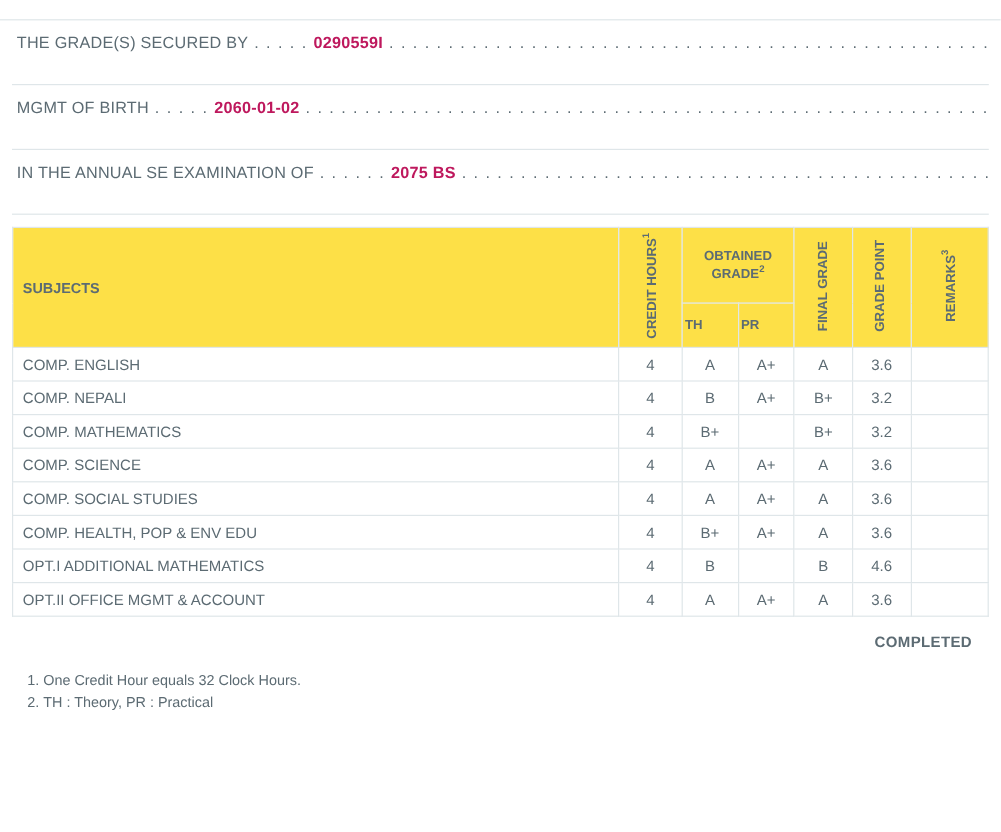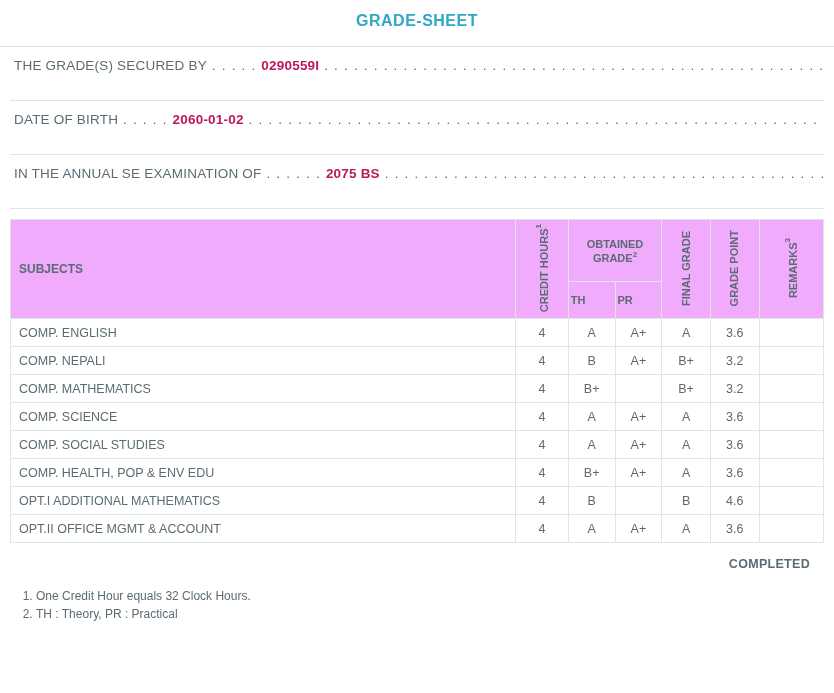--- a/index.html
+++ b/index.html
@@ -68,21 +68,21 @@
     border-collapse: collapse;
     width: 814px;
     margin: 0 10px;
     font-size: 12.5px;
   }
   table.grades th, table.grades td {
     border: 1px solid #dfe6e9;
     color: #5c6b73;
   }
   table.grades thead th {
-    background: #f0abfc;
+    background: #fde047;
     font-weight: bold;
     font-size: 11px;
     padding: 4px 2px;
     vertical-align: middle;
   }
   th.subjects-h {
     text-align: left;
     padding-left: 8px !important;
     font-size: 12px !important;
     width: 500px;
@@ -142,31 +142,30 @@
   ol.notes li {
     padding: 1px 0;
     line-height: 1.35;
   }
 </style>
 </head>
 <body>
 
 <div class="page">
 
-  <div class="subtitle">GRADE-SHEET</div>
 
   <div class="rule"></div>
 
   <div class="info-block">
     <div class="info-line">
       <span>THE GRADE(S) SECURED BY</span><span class="dots"> . . . . . </span><span class="val">0290559I</span><span class="dots"> . . . . . . . . . . . . . . . . . . . . . . . . . . . . . . . . . . . . . . . . . . . . . . . . . . . . . . . . . . . . . . . . . . . . . . . . . . . . . . . . . . .</span>
     </div>
     <div class="rule"></div>
     <div class="info-line">
-      <span>DATE OF BIRTH</span><span class="dots"> . . . . . </span><span class="val">2060-01-02</span><span class="dots"> . . . . . . . . . . . . . . . . . . . . . . . . . . . . . . . . . . . . . . . . . . . . . . . . . . . . . . . . . . . . . . . . . . . . . . . . . . . . . . . . . . . . . . . . . . . .</span>
+      <span>MGMT OF BIRTH</span><span class="dots"> . . . . . </span><span class="val">2060-01-02</span><span class="dots"> . . . . . . . . . . . . . . . . . . . . . . . . . . . . . . . . . . . . . . . . . . . . . . . . . . . . . . . . . . . . . . . . . . . . . . . . . . . . . . . . . . . . . . . . . . . .</span>
     </div>
     <div class="rule"></div>
     <div class="info-line">
       <span>IN THE ANNUAL SE EXAMINATION OF</span><span class="dots"> . . . . . . </span><span class="val">2075 BS</span><span class="dots"> . . . . . . . . . . . . . . . . . . . . . . . . . . . . . . . . . . . . . . . . . . . . . . . . . . . . . . . . </span>
     </div>
     <div class="rule"></div>
   </div>
 
   <div class="table-wrap">
     <table class="grades">

